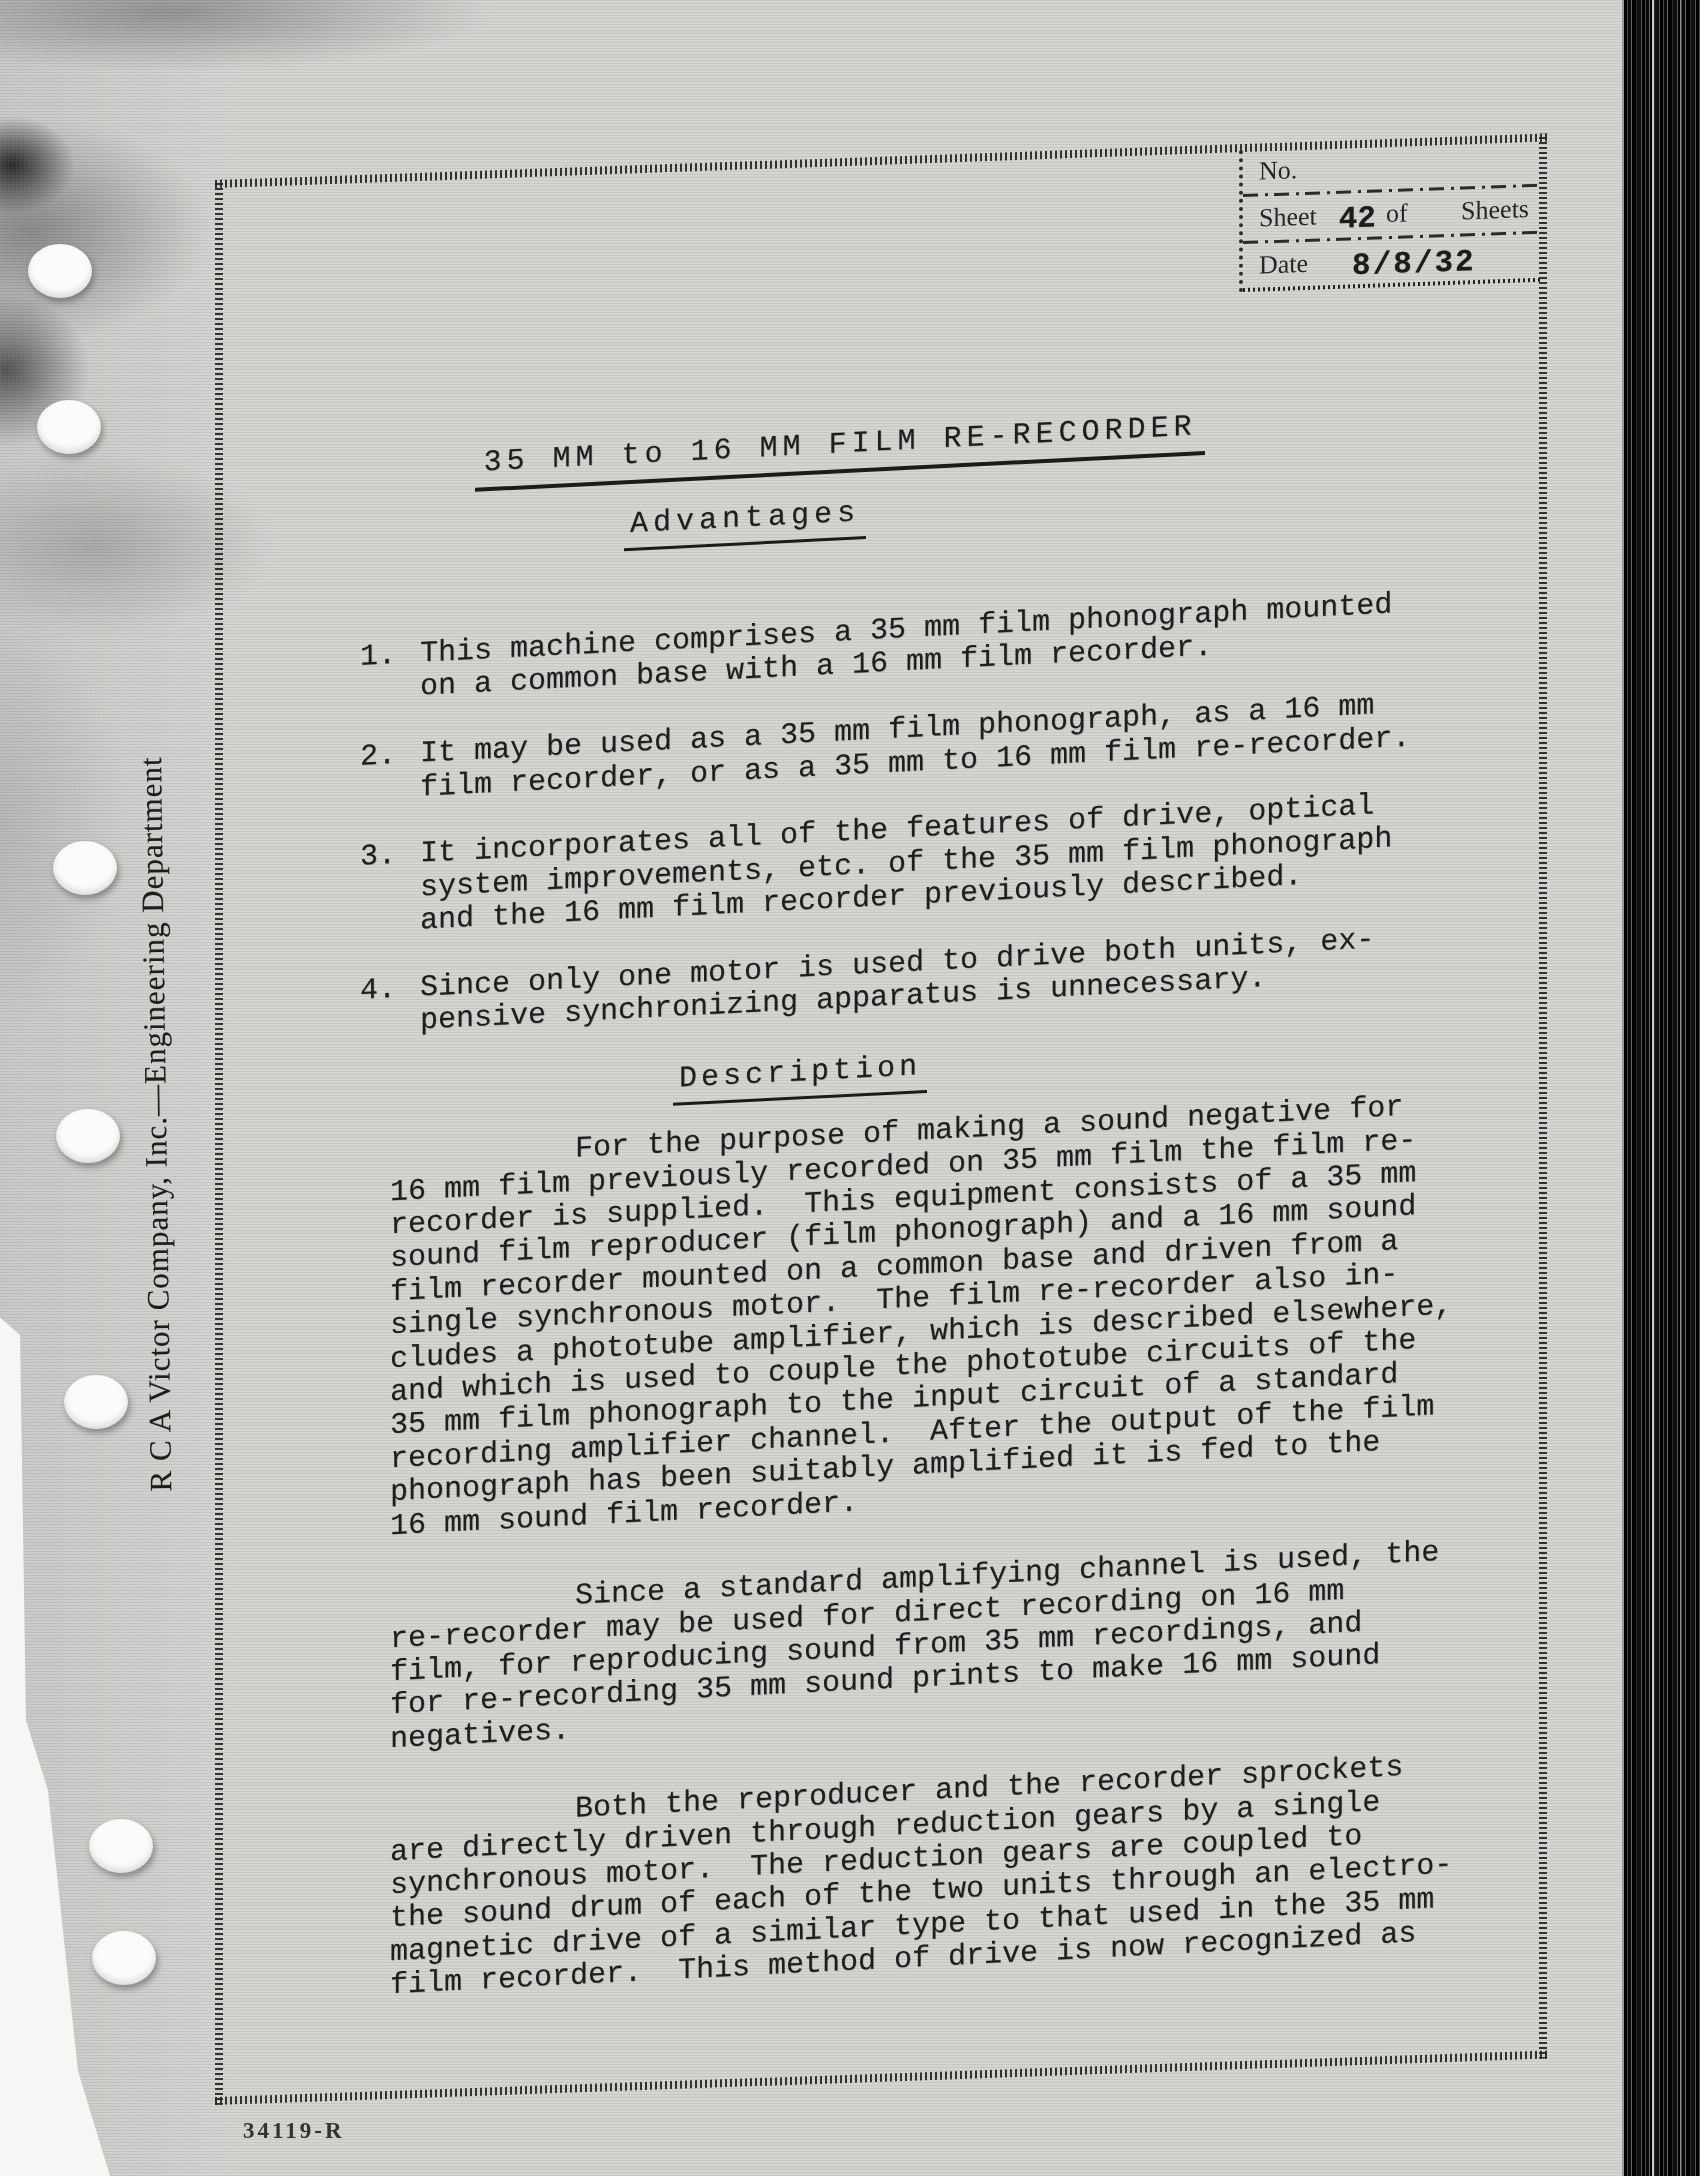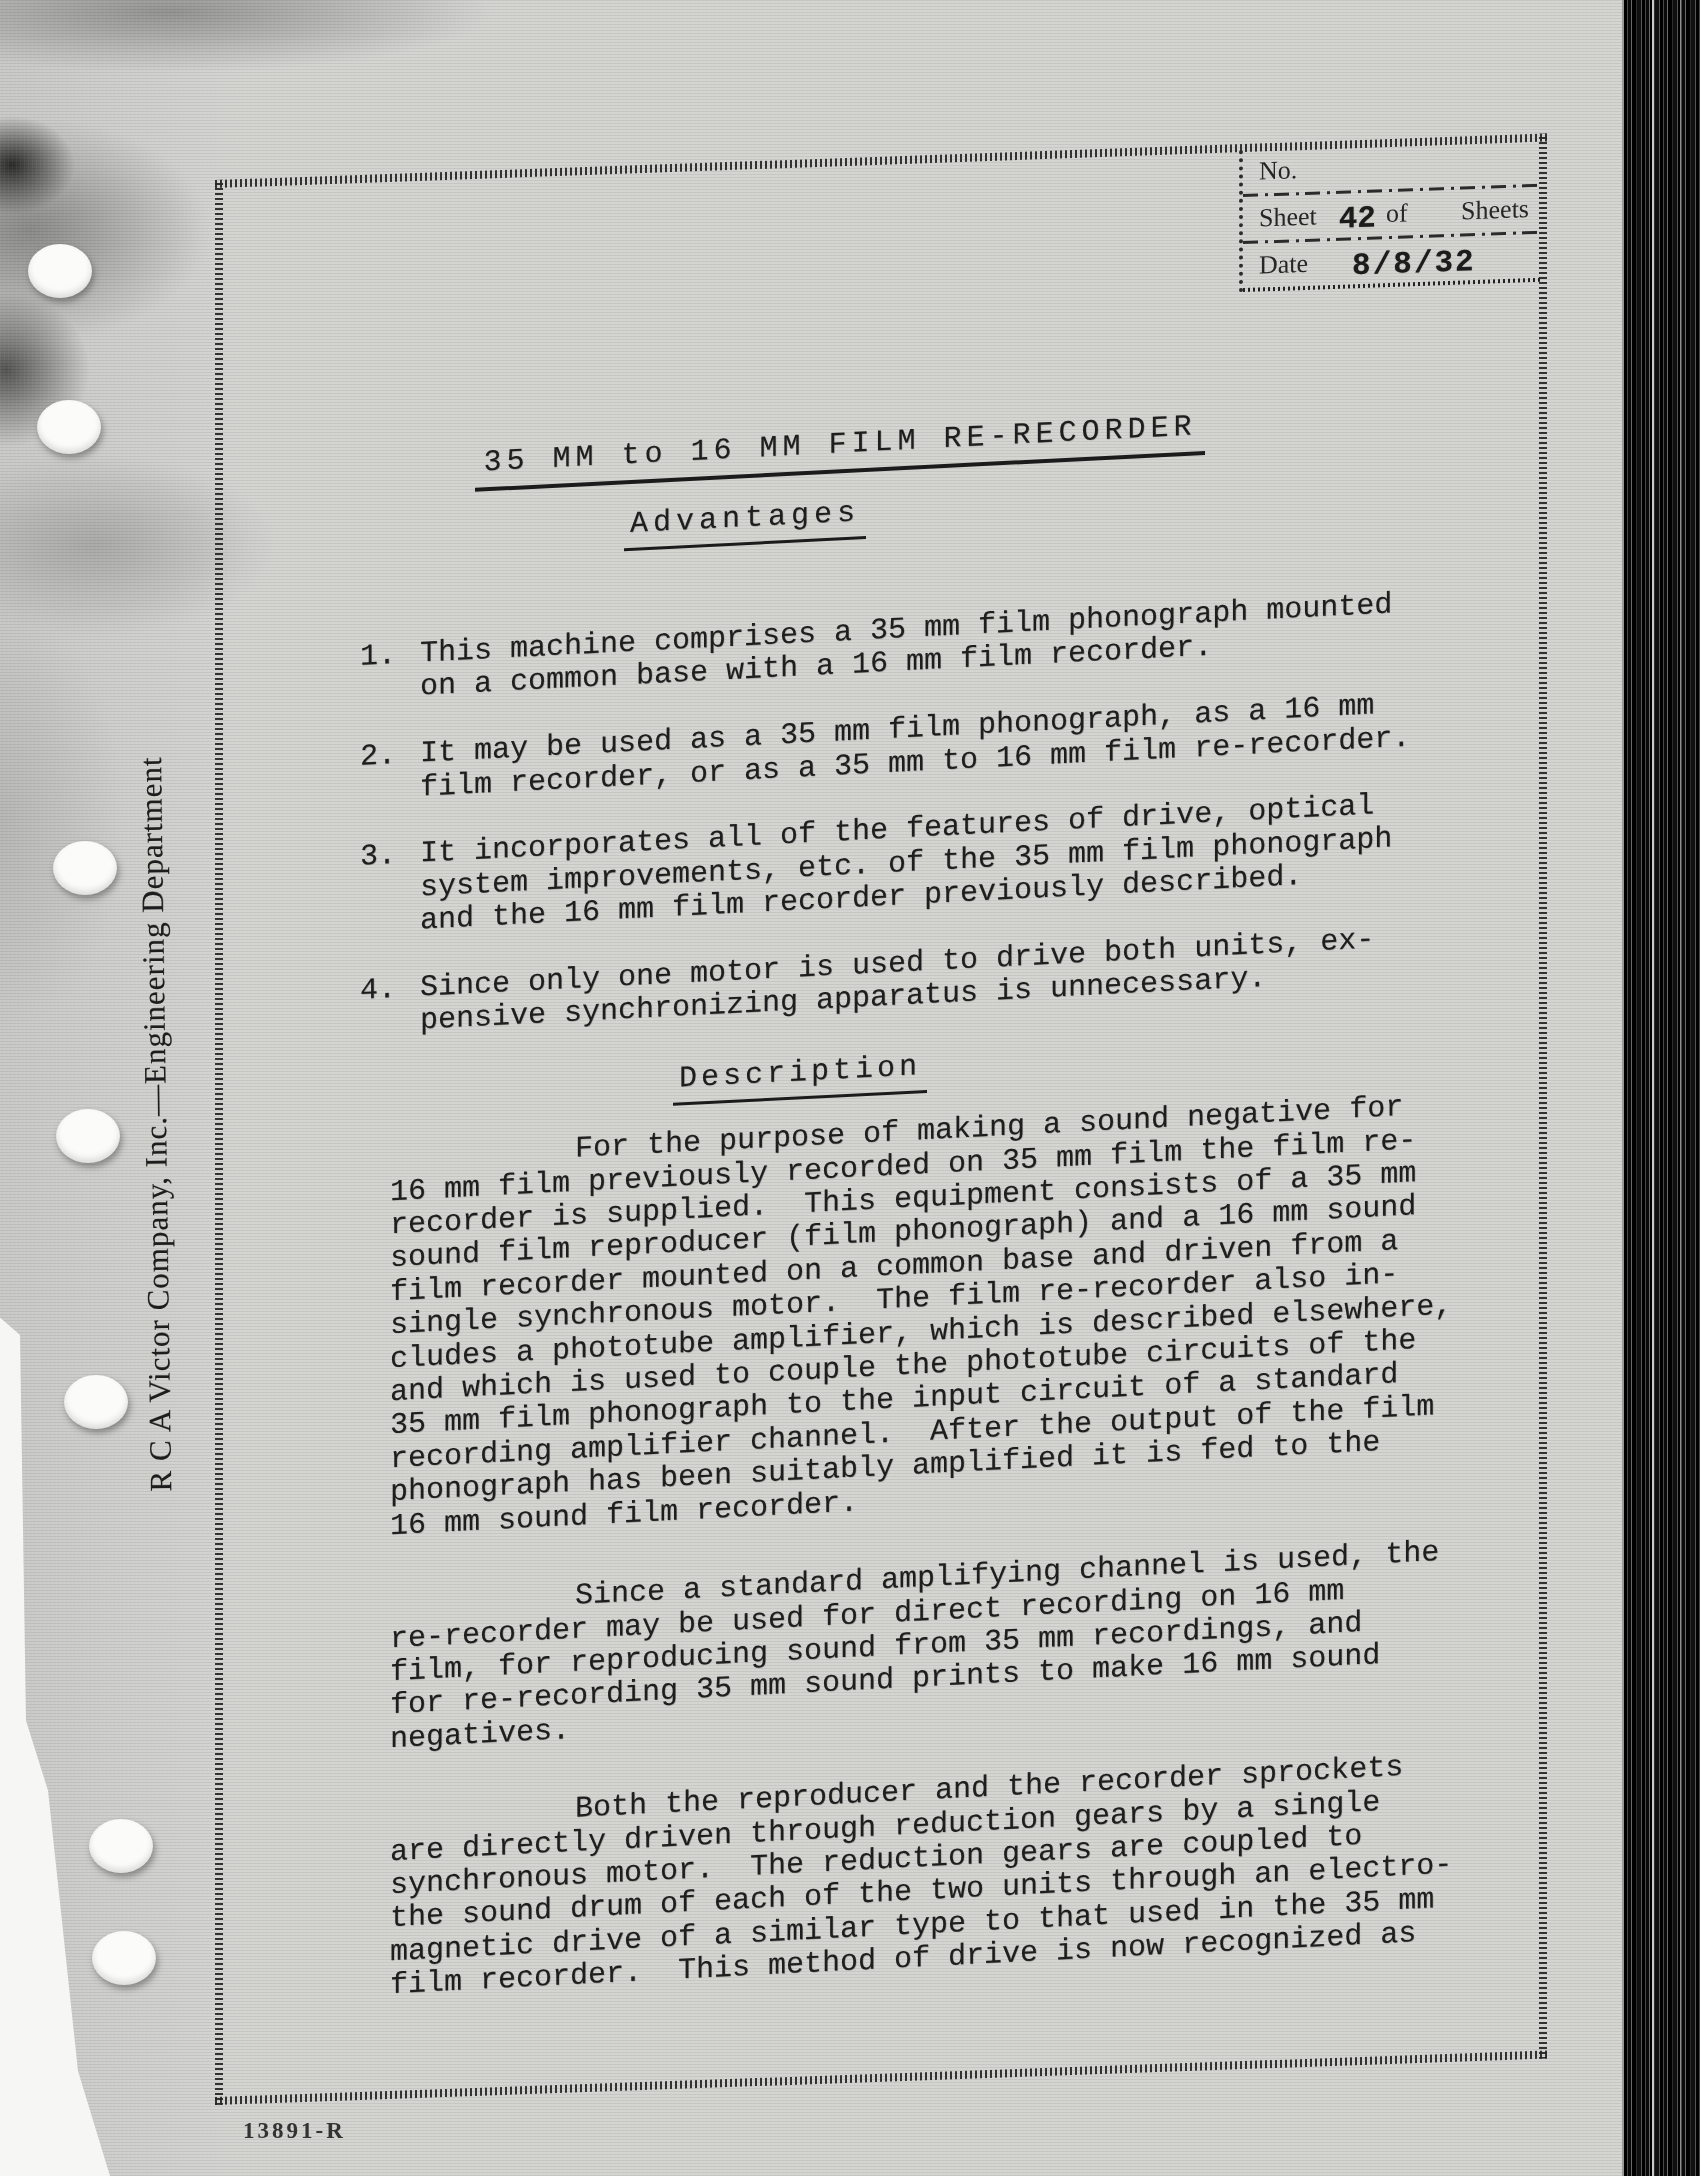--- a/index.html
+++ b/index.html
@@ -197,13 +197,13 @@
           <div class="tline">are directly driven through reduction gears by a single</div>
           <div class="tline">synchronous motor.  The reduction gears are coupled to</div>
           <div class="tline">the sound drum of each of the two units through an electro-</div>
           <div class="tline">magnetic drive of a similar type to that used in the 35 mm</div>
           <div class="tline">film recorder.  This method of drive is now recognized as</div>
         </div>
       </div>
   </div>
 </div>
 
-<div class="form-code">13891-R</div>
+<div class="form-code">34119-R</div>
 
 </body></html>

